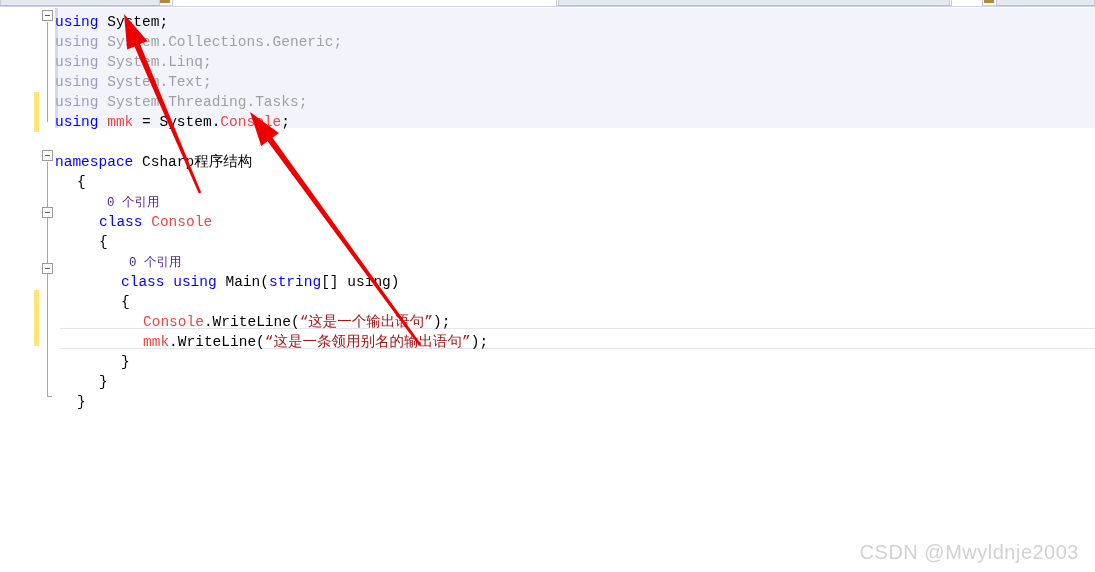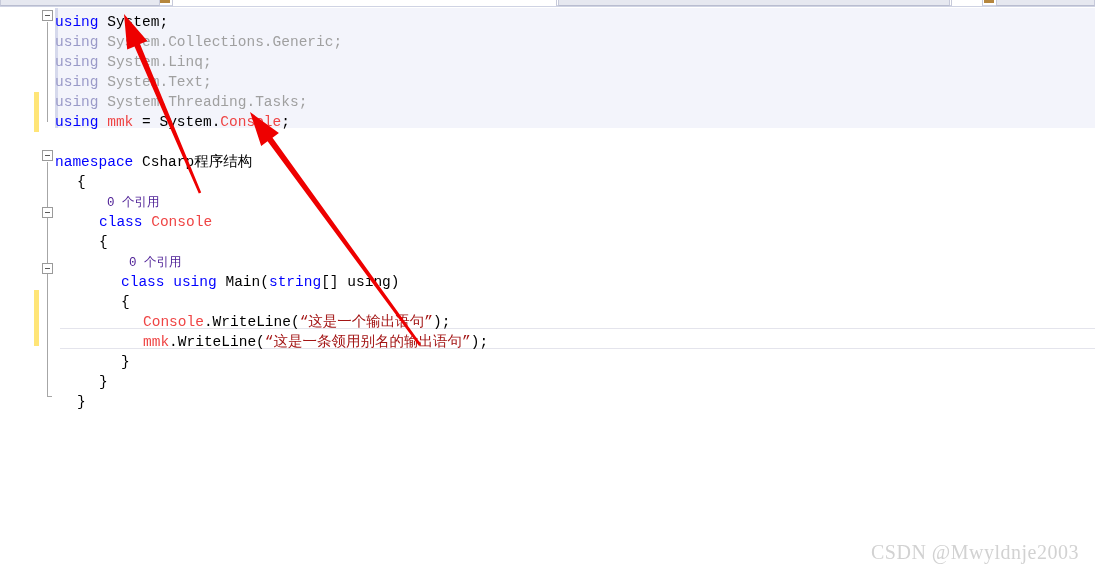--- a/index.html
+++ b/index.html
@@ -162,21 +162,21 @@
     left: 0; top: 0;
     width: 1095px; height: 572px;
     pointer-events: none;
   }
 
   
   #watermark {
     position: absolute;
     right: 16px;
     bottom: 8px;
-    font-family: Liberation Serif, serif;
+    font-family: Liberation Sans, sans-serif;
     font-size: 20px;
     color: #d2d2d2;
     letter-spacing: 0.5px;
     user-select: none;
   }
 </style>
 </head>
 <body>
 
 <div id="chrome-strip">

